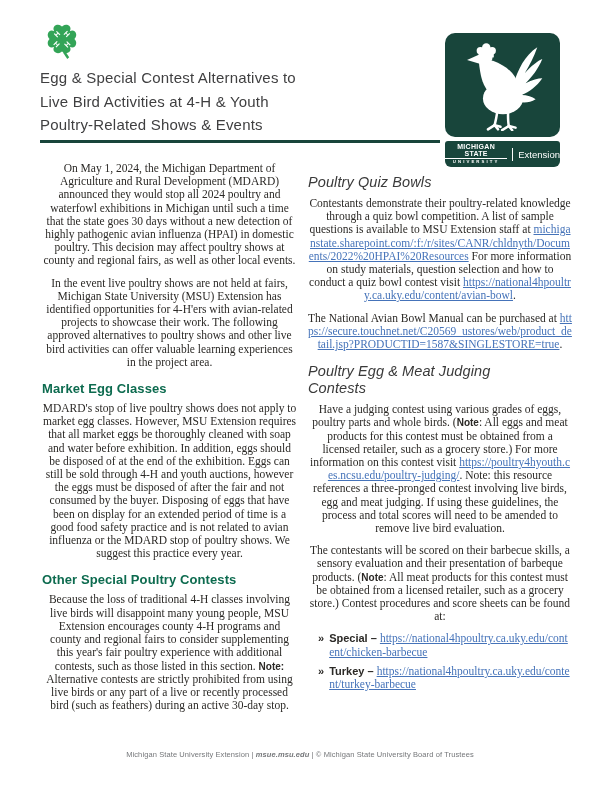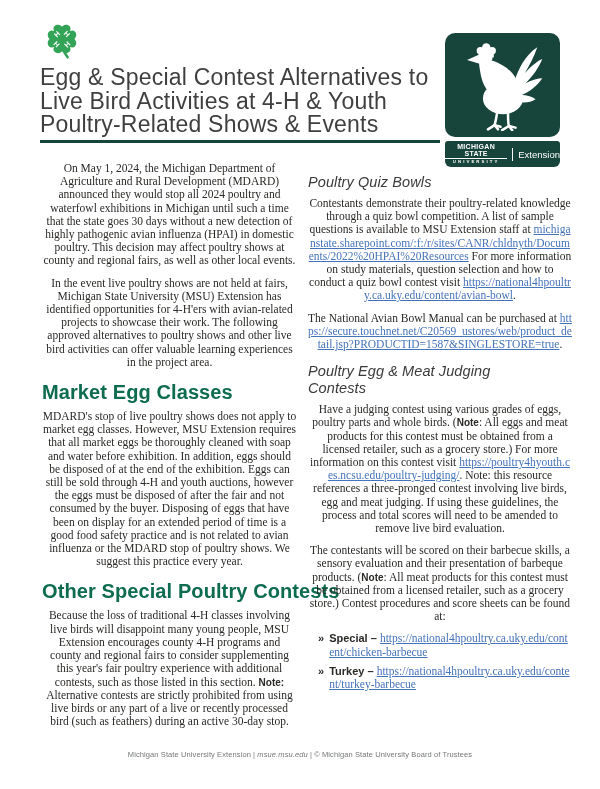--- a/index.html
+++ b/index.html
@@ -2,59 +2,59 @@
 <html><head>
 <meta charset="utf-8">
 <style>
   html,body{margin:0;padding:0;background:#ffffff;}
   .page{position:relative;width:600px;height:789px;background:#ffffff;overflow:hidden;
         font-family:"Liberation Serif",serif;}
 
   
   .clover{position:absolute;left:38px;top:14px;width:48px;height:50px;}
   .title{position:absolute;left:40px;top:66px;width:420px;
-         font-family:"Liberation Sans",sans-serif;font-size:23px;line-height:23.5px;
+         font-family:"Liberation Sans",sans-serif;font-size:15px;line-height:23.5px;
          color:#3f3f40;letter-spacing:.2px;font-weight:400;}
   .title-rule{position:absolute;left:40px;top:140px;width:400px;height:2.5px;background:#18453B;}
 
   .rooster-card{position:absolute;left:445px;top:33px;width:115px;height:104px;
                 background:#18453B;border-radius:10px;display:flex;align-items:center;justify-content:center;}
   .rooster-card svg{width:96px;height:92px;}
   .msu-bar{position:absolute;left:445px;top:141px;width:115px;height:26px;background:#18453B;
            border-radius:3px 3px 6px 6px;display:flex;align-items:center;justify-content:center;gap:5px;color:#fff;}
   .msu-wordmark{text-align:center;line-height:1;}
   .msu-line1{font-family:"Liberation Sans",sans-serif;font-weight:700;font-size:7px;letter-spacing:.3px;
              border-bottom:1px solid #fff;padding-bottom:1px;}
   .msu-line2{font-family:"Liberation Sans",sans-serif;font-weight:700;font-size:4.3px;letter-spacing:2.1px;margin-top:1px;}
   .msu-div{width:1px;height:13px;background:#fff;}
   .msu-ext{font-family:"Liberation Sans",sans-serif;font-size:9.5px;font-weight:400;}
 
   
   .col-left{position:absolute;left:42px;top:162px;width:255px;}
   .col-right{position:absolute;left:308px;top:174px;width:264px;}
 
   p.body{font-size:11.5px;line-height:13.2px;color:#2b2926;margin:0 0 9px 0;text-align:center;}
-  h2.green{font-family:"Liberation Sans",sans-serif;font-weight:700;font-size:20px;
+  h2.green{font-family:"Liberation Sans",sans-serif;font-weight:700;font-size:13px;
            color:#0D6B4F;margin:12px 0 6px 0;white-space:nowrap;letter-spacing:.1px;}
   h3.section{font-family:"Liberation Sans",sans-serif;font-style:italic;font-weight:400;font-size:14.5px;
              color:#3a3a3a;margin:12px 0 6px 0;line-height:17px;max-width:232px;letter-spacing:.1px;}
   h3.first, h2.first{margin-top:0;}
 
   a.link{color:#4573B9;text-decoration:underline;word-break:break-all;cursor:pointer;}
   .note{font-family:"Liberation Sans",sans-serif;font-weight:700;font-size:10px;color:#2b2926;}
 
   .bullet{display:flex;margin:2px 0 6px 10px;font-size:11.5px;line-height:13.2px;color:#2b2926;}
   .bullet-marker{font-family:"Liberation Sans",sans-serif;font-weight:700;font-size:11px;
                  margin-right:5px;color:#2b2926;}
   .bullet-label{font-family:"Liberation Sans",sans-serif;font-weight:700;font-size:11px;color:#2b2926;}
 
   
   .footer{position:absolute;left:0;right:0;top:750px;text-align:center;
           font-family:"Liberation Sans",sans-serif;font-size:7.5px;color:#75777a;letter-spacing:.1px;}
-  .footer .dom{font-style:italic;}
+  .footer .dom{font-style:italic;font-weight:bold;}
 </style>
 </head>
 <body>
 
 <div class="page">
 
   <div class="clover">
     <svg viewBox="-50 -52 100 104">
       <g fill="#33A457">
         <g transform="rotate(-45)">

